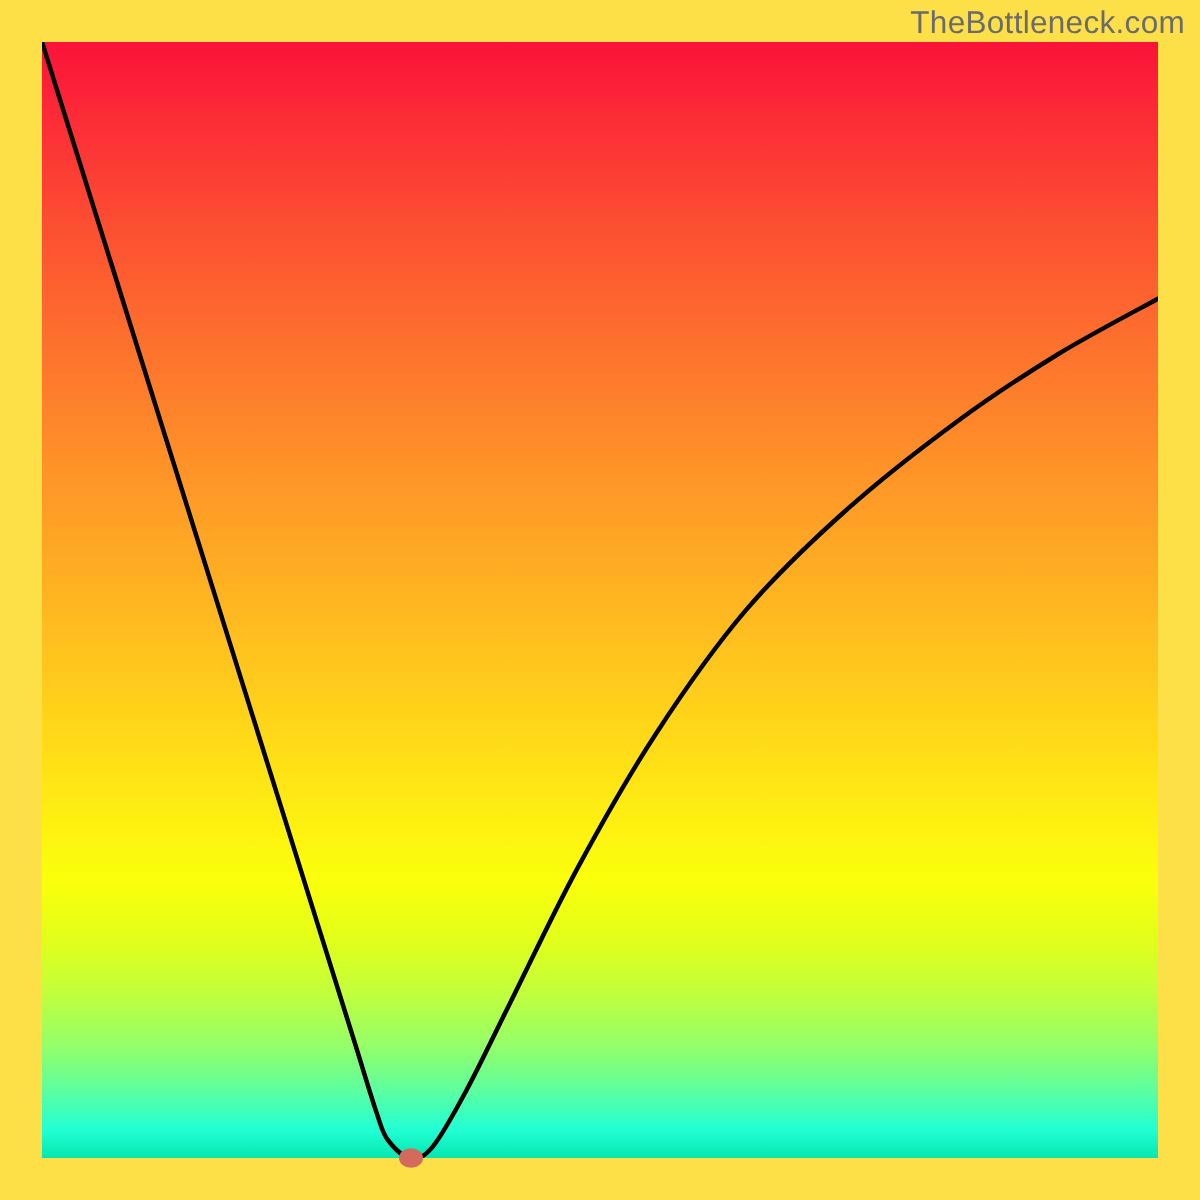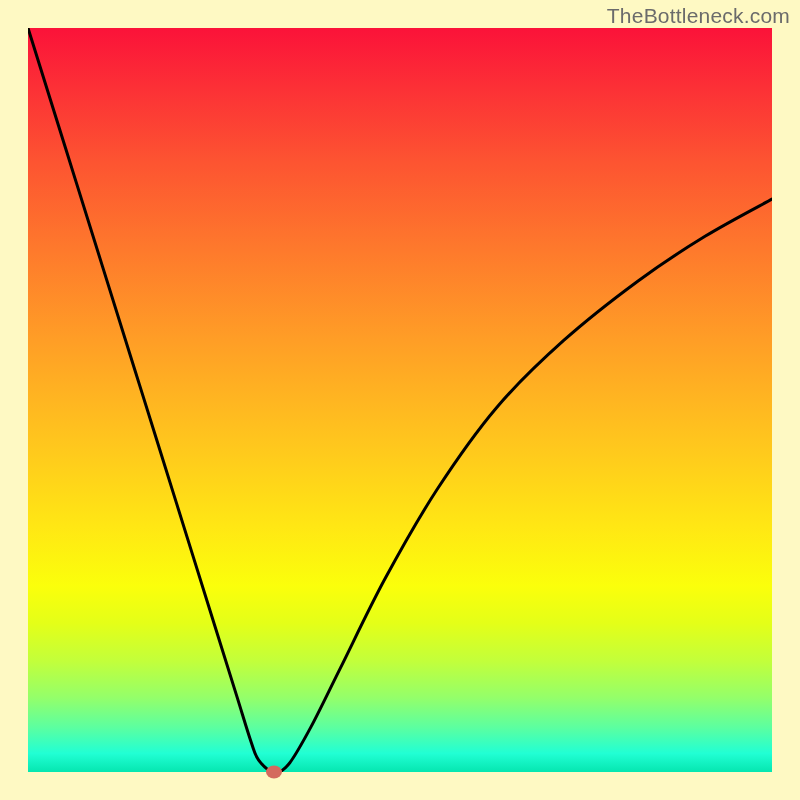--- a/index.html
+++ b/index.html
@@ -8,21 +8,21 @@
     width: 800px;
     height: 800px;
     overflow: hidden;
     background: #000;
     font-family: Arial, Helvetica, sans-serif;
   }
   .frame {
     position: relative;
     width: 800px;
     height: 800px;
-    background: #fef9c3;
+    background: #fde047;
   }
   .plot-area {
     position: absolute;
     left: 28px;
     top: 28px;
     width: 744px;
     height: 744px;
     
     background: linear-gradient(
       to bottom,

